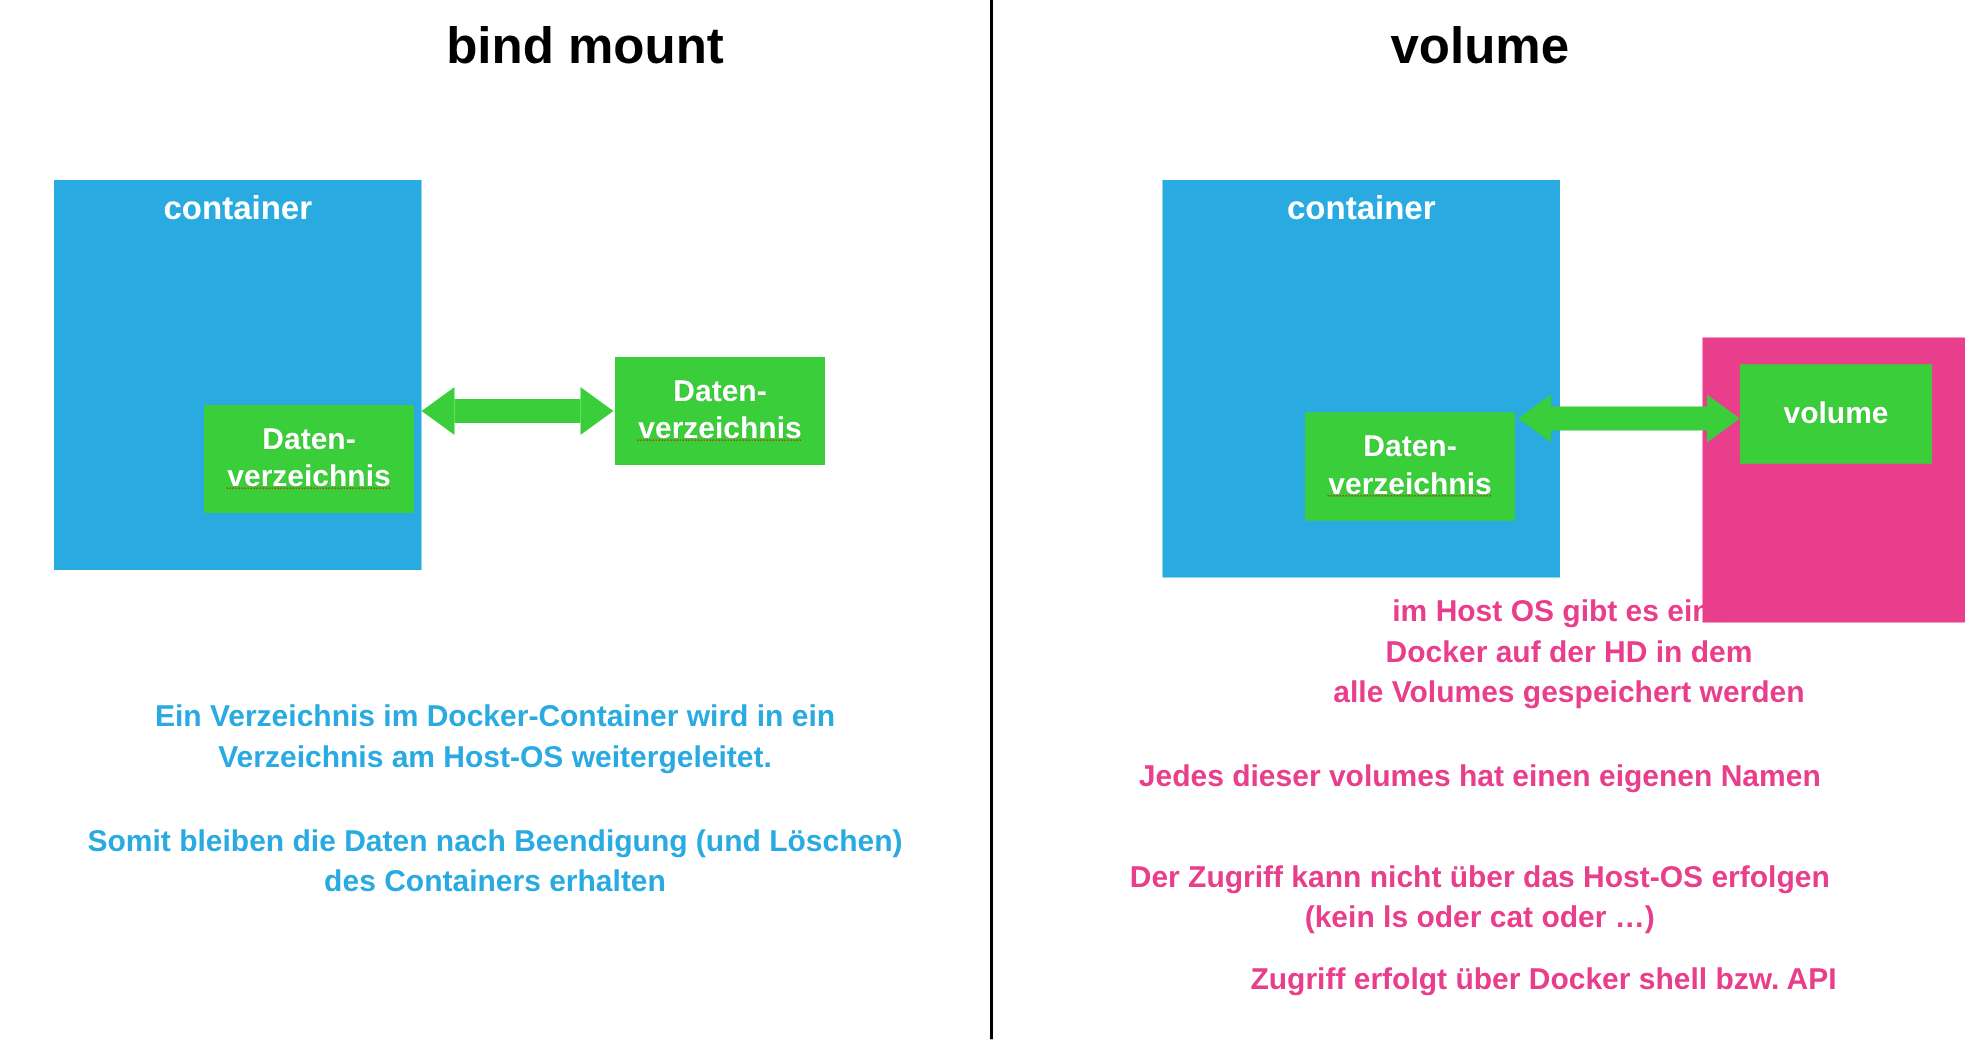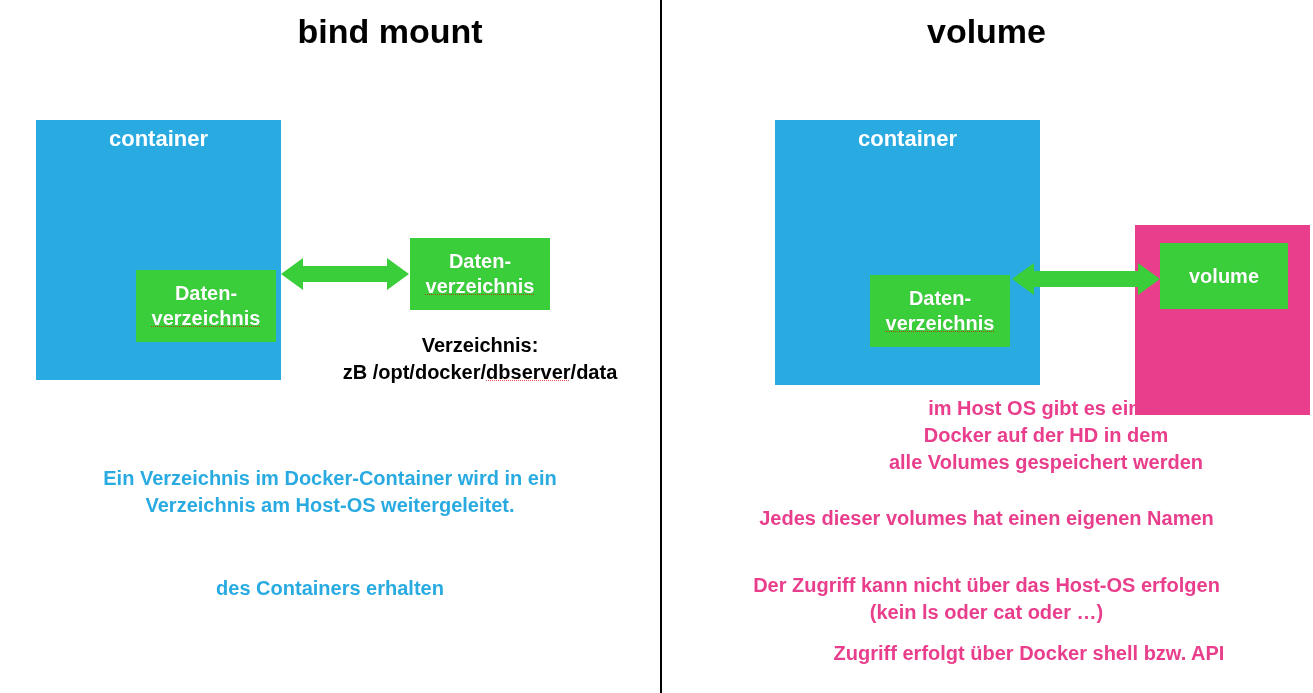--- a/index.html
+++ b/index.html
@@ -122,31 +122,27 @@
     <div class="head head-right"></div>
   </div>
 
   <div class="green-box" style="left:410px; top:238px; width:140px; height:72px;">
     <div>
       <span>Daten-</span><br>
       <span class="underline">verzeichnis</span>
     </div>
   </div>
 
-  <div class="captiontext black-text" style="left:300px; top:332px; width:360px; font-size:20px;">
-    <span>Verzeichnis:</span><br>
-    <span>zB /opt/docker/</span><span class="underline-red">dbserver</span><span>/data</span>
-  </div>
 
   <div class="captiontext blue-text" style="left:0; top:465px; width:660px;">
     <span>Ein Verzeichnis im Docker-Container wird in ein</span><br>
     <span>Verzeichnis am Host-OS weitergeleitet.</span>
   </div>
   <div class="captiontext blue-text" style="left:0; top:548px; width:660px;">
-    <br>
+    <span>Somit bleiben die Daten nach Beendigung (und Löschen)</span><br>
     <span>des Containers erhalten</span>
   </div>
 </div>
 
 <div class="col col-right">
   <div class="title">volume</div>
 
   <div class="pink-area" style="left:475px; top:225px; width:175px; height:190px;"></div>
 
   <div class="container-box" style="left:115px; top:88px; width:265px; height:265px;">

